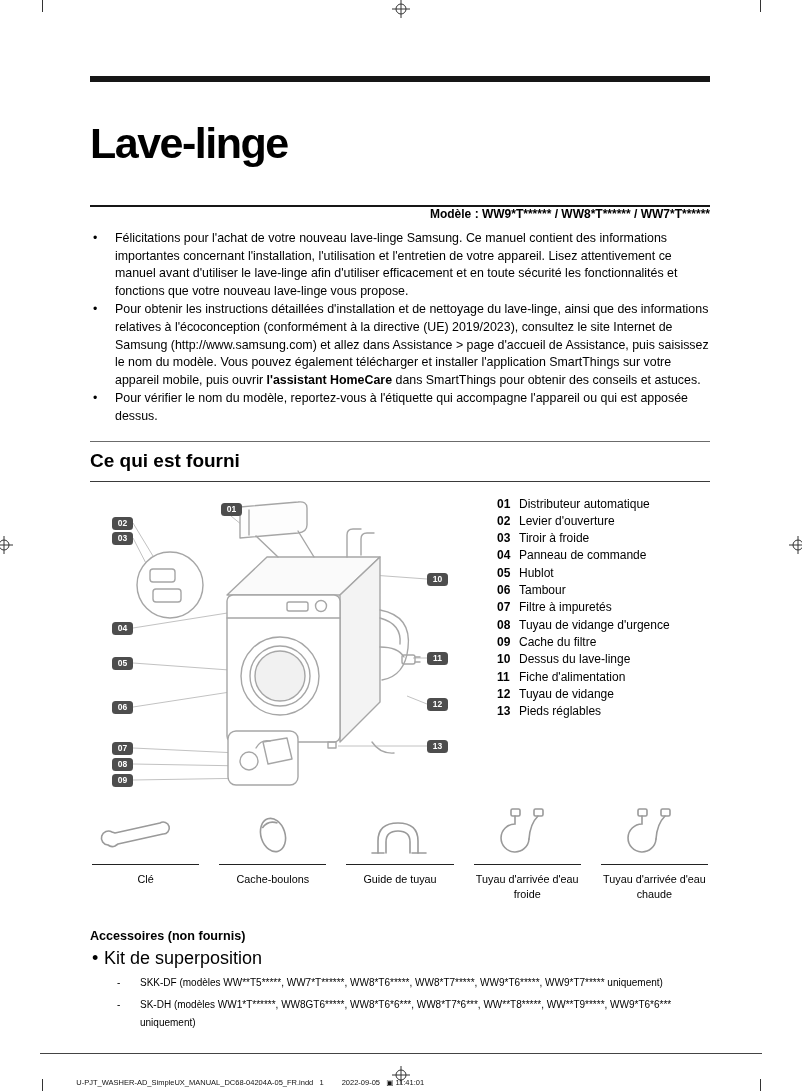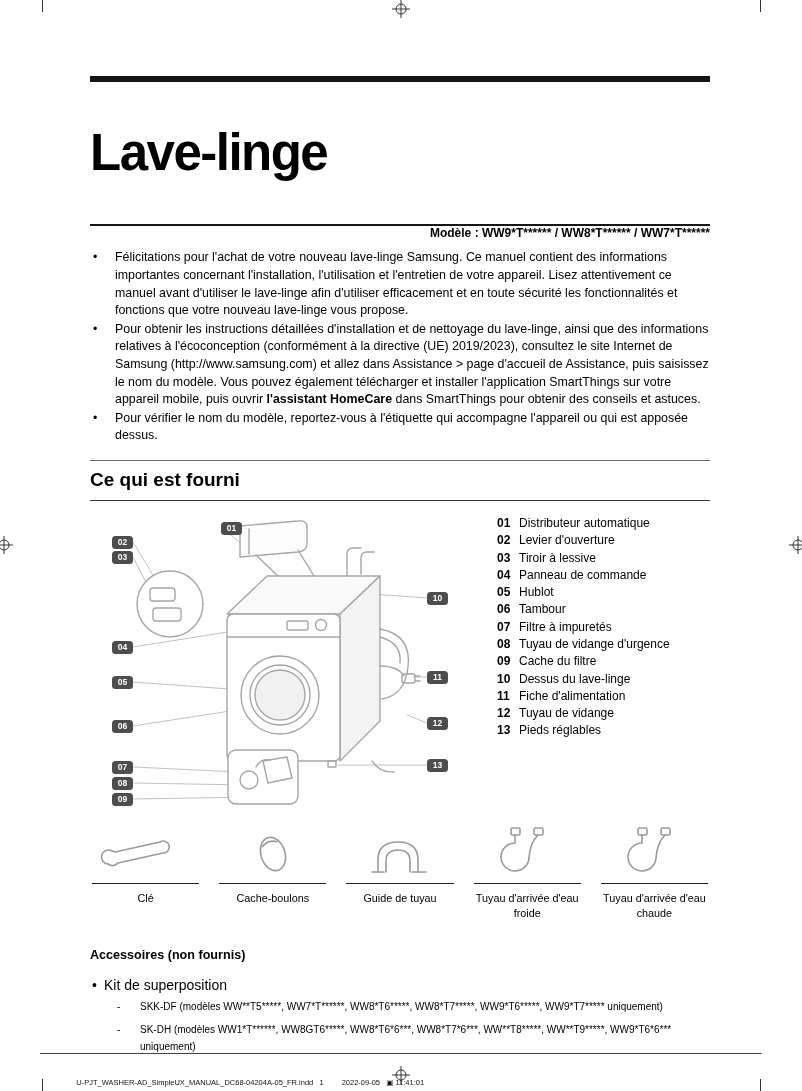--- a/index.html
+++ b/index.html
@@ -1,21 +1,21 @@
 <!DOCTYPE html>
 <html><head>
 <meta charset="utf-8">
 <style>
   html,body{margin:0;padding:0;}
   body{background:#ffffff;}
   .page{position:relative;width:802px;height:1091px;background:#fff;font-family:"Liberation Sans",sans-serif;color:#000;overflow:hidden;}
   .content{position:absolute;left:90px;top:0;width:620px;}
 
   .rule-thick{margin-top:76px;height:6px;background:#161616;}
-  .doc-title{font-size:51px;font-weight:bold;letter-spacing:-1.5px;line-height:1.08;padding:9px 0 10px;}
+  .doc-title{font-size:43px;font-weight:bold;letter-spacing:-1.5px;line-height:1.08;padding:9px 0 10px;}
   .model-row{border-top:2px solid #161616;text-align:right;font-weight:bold;font-size:12px;}
 
   .intro{margin-top:9px;font-size:12.4px;line-height:17.6px;}
   .intro-item{position:relative;padding-left:25px;margin-bottom:1px;}
   .intro-item::before{content:"\2022";position:absolute;left:3px;}
   .intro-item .b{font-weight:bold;}
 
   .section-heading{margin-top:15px;font-size:19px;font-weight:bold;padding:8px 0 9px;border-top:1px solid #6b6b6b;border-bottom:1.5px solid #3a3a3a;}
 
   .diagram{position:relative;height:302px;margin-top:13px;}
@@ -25,21 +25,21 @@
   .part-row{display:flex;font-size:12px;line-height:17.3px;}
   .part-num{font-weight:bold;flex:none;width:22px;}
 
   .accessories{display:flex;margin-top:6px;gap:16px;}
   .acc-cell{width:124px;text-align:center;}
   .acc-icon{height:56px;display:flex;align-items:flex-end;justify-content:center;}
   .acc-rule{border-bottom:1.2px solid #222;margin:5px 2px 0;}
   .acc-label{font-size:10.8px;line-height:15px;margin-top:7px;}
 
   .ns-heading{margin-top:27px;font-size:12.6px;font-weight:bold;}
-  .ns-bullet{position:relative;padding-left:14px;font-size:14px;margin-top:15px;}
+  .ns-bullet{position:relative;padding-left:14px;font-size:18px;margin-top:5px;}
   .ns-bullet::before{content:"\2022";position:absolute;left:2px;}
   .dash-list{margin-top:5px;}
   .dash-item{position:relative;padding-left:50px;font-size:10px;line-height:17.6px;margin-bottom:5px;}
   .dash-item::before{content:"-";position:absolute;left:27px;}
 
   .footer-rule{position:absolute;left:40px;width:722px;top:1053px;border-top:1px solid #444;}
   .footer-text{position:absolute;left:68px;top:1069px;font-size:7.5px;color:#111;white-space:pre;}
   .footer-text .ft-right{margin-left:18px;}
 
   .regmark{position:absolute;width:18px;height:18px;}
@@ -179,21 +179,21 @@
         <div class="part-row">
             <span class="part-num">01</span>
             <span>Distributeur automatique</span>
           </div>
         <div class="part-row">
             <span class="part-num">02</span>
             <span>Levier d'ouverture</span>
           </div>
         <div class="part-row">
             <span class="part-num">03</span>
-            <span>Tiroir à lessive</span>
+            <span>Tiroir à froide</span>
           </div>
         <div class="part-row">
             <span class="part-num">04</span>
             <span>Panneau de commande</span>
           </div>
         <div class="part-row">
             <span class="part-num">05</span>
             <span>Hublot</span>
           </div>
         <div class="part-row">

